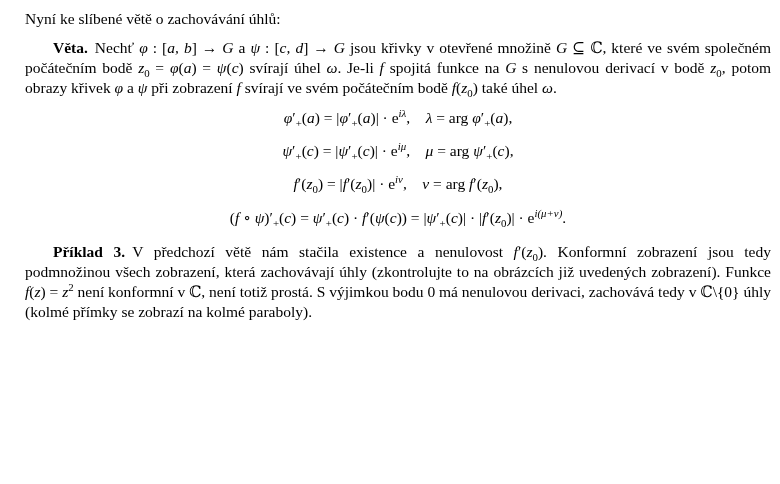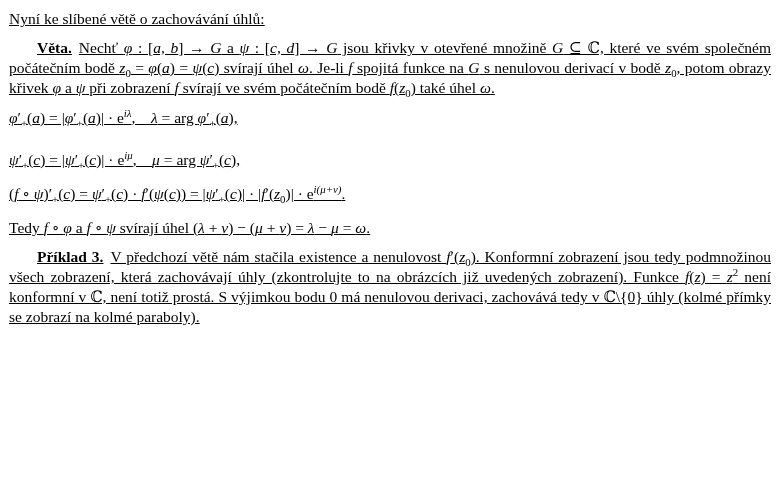--- a/index.html
+++ b/index.html
@@ -6,28 +6,28 @@
   html, body { background: #ffffff; }
   body {
     width: 780px;
     height: 484px;
     overflow: hidden;
     color: #000000;
     font-family: "Liberation Serif", "DejaVu Serif", serif;
     font-size: 15.5px;
     line-height: 20px;
   }
-  .page { padding: 9px 9px 0 9px; text-decoration: underline; }
+  .page { padding: 9px 9px 0 25px; }
   .para { text-align: justify; }
   .lead-bold { font-weight: bold; margin-right: 0.45em; margin-left: 28px; }
   .lead-italic { font-style: italic; margin-right: 0.45em; }
   .eq-group { }
-  .eq { }
+  .eq { text-align: center; }
   .eq-group-gonio { margin-top: 10px; margin-bottom: 6px; }
-  .eq-group-gonio .eq + .eq { margin-top: 22px; }
+  .eq-group-gonio .eq + .eq { margin-top: 13px; }
   .eq-group-comp { margin-top: 14px; margin-bottom: 14px; }
   .eq-group-comp .eq + .eq { margin-top: 17px; }
   .mb-intro { margin-bottom: 9px; }
   .mb-theorem { margin-bottom: 7px; }
   .mb-conclusion { margin-bottom: 9px; }
   sup, sub { font-size: 0.7em; line-height: 0; }
   i { font-style: italic; }
 </style>
 </head>
 <body>
@@ -35,24 +35,24 @@
 <div class="page">
 
   <p class="para mb-intro"><span>Nyní ke slíbené větě o zachovávání úhlů:</span></p>
 
   <p class="para mb-theorem"><span class="lead-bold">Věta.</span><span>Nechť <i>φ</i> : [<i>a, b</i>] → <i>G</i> a <i>ψ</i> : [<i>c, d</i>] → <i>G</i> jsou křivky v otevřené množině <i>G</i> ⊆ ℂ, které ve svém společném počátečním bodě <i>z</i><sub>0</sub> = <i>φ</i>(<i>a</i>) = <i>ψ</i>(<i>c</i>) svírají úhel <i>ω</i>. Je-li <i>f</i> spojitá funkce na <i>G</i> s nenulovou derivací v bodě <i>z</i><sub>0</sub>, potom obrazy křivek <i>φ</i> a <i>ψ</i> při zobrazení <i>f</i> svírají ve svém počátečním bodě <i>f</i>(<i>z</i><sub>0</sub>) také úhel <i>ω</i>.</span></p>
 
 
   <div class="eq-group eq-group-gonio">
     <div class="eq"><i>φ</i>′<sub>+</sub>(<i>a</i>) = |<i>φ</i>′<sub>+</sub>(<i>a</i>)| · e<sup><i>iλ</i></sup>, <i>λ</i> = arg <i>φ</i>′<sub>+</sub>(<i>a</i>),</div>
     <div class="eq"><i>ψ</i>′<sub>+</sub>(<i>c</i>) = |<i>ψ</i>′<sub>+</sub>(<i>c</i>)| · e<sup><i>iμ</i></sup>, <i>μ</i> = arg <i>ψ</i>′<sub>+</sub>(<i>c</i>),</div>
+    <div class="eq"><i>f</i>′(<i>z</i><sub>0</sub>) = |<i>f</i>′(<i>z</i><sub>0</sub>)| · e<sup><i>iν</i></sup>, <i>ν</i> = arg <i>f</i>′(<i>z</i><sub>0</sub>),</div>
   </div>
 
 
   <div class="eq-group eq-group-comp">
     <div class="eq">(<i>f</i> ∘ <i>ψ</i>)′<sub>+</sub>(<i>c</i>) = <i>ψ</i>′<sub>+</sub>(<i>c</i>) · <i>f</i>′(<i>ψ</i>(<i>c</i>)) = |<i>ψ</i>′<sub>+</sub>(<i>c</i>)| · |<i>f</i>′(<i>z</i><sub>0</sub>)| · e<sup><i>i(μ+ν)</i></sup>.</div>
   </div>
 
-  <p class="para mb-conclusion"><span>Tedy <i>f</i> ∘ <i>φ</i> a <i>f</i> ∘ <i>ψ</i> svírají úhel (<i>λ</i> + <i>ν</i>) − (<i>μ</i> + <i>ν</i>) = <i>λ</i> − <i>μ</i> = <i>ω</i>.</span></p>
 
   <p class="para"><span class="lead-bold">Příklad 3.</span><span>V předchozí větě nám stačila existence a nenulovost <i>f</i>′(<i>z</i><sub>0</sub>). Konformní zobrazení jsou tedy podmnožinou všech zobrazení, která zachovávají úhly (zkontrolujte to na obrázcích již uvedených zobrazení). Funkce <i>f</i>(<i>z</i>) = <i>z</i><sup>2</sup> není konformní v ℂ, není totiž prostá. S výjimkou bodu 0 má nenulovou derivaci, zachovává tedy v ℂ\{0} úhly (kolmé přímky se zobrazí na kolmé paraboly).</span></p>
 
 </div>
 
 </body></html>

